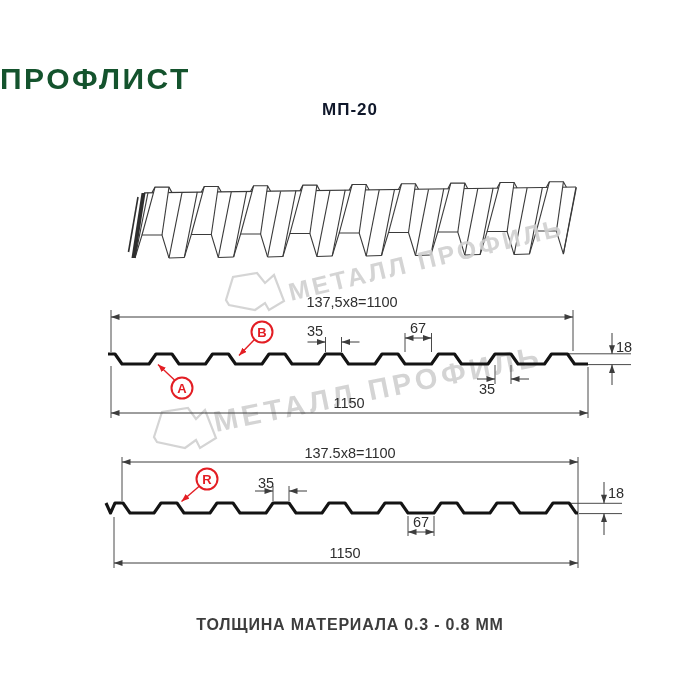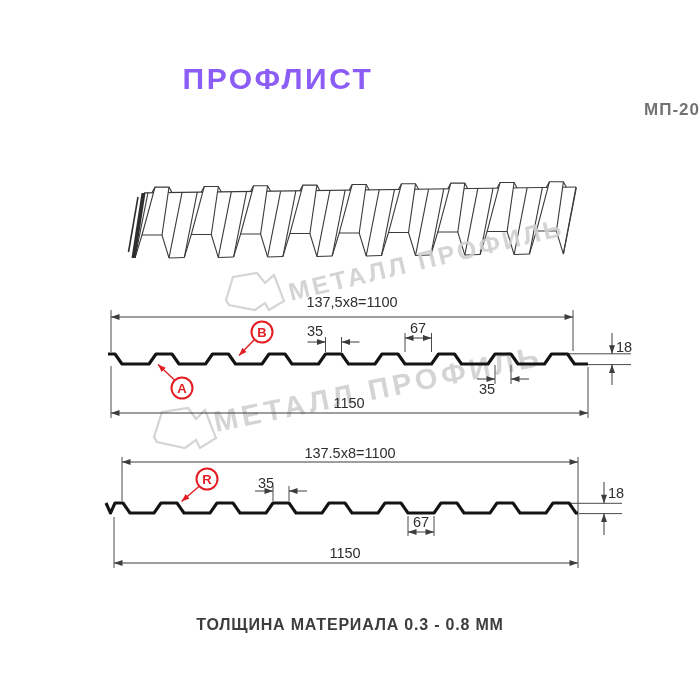--- a/index.html
+++ b/index.html
@@ -1,21 +1,21 @@
 <!DOCTYPE html>
 <html><head>
 <meta charset="utf-8">
 <style>
   html,body{margin:0;padding:0;background:#ffffff;}
   .stage{position:relative;width:700px;height:700px;background:#fff;overflow:hidden;
          font-family:"Liberation Sans",sans-serif;}
-  .title{position:absolute;top:62px;left:0;width:556px;text-align:center;
-         font-size:30px;font-weight:800;letter-spacing:2.5px;color:#8b5cf6;}
-  .subtitle{position:absolute;top:100px;left:0;width:700px;text-align:right;
-         font-size:17px;font-weight:700;letter-spacing:1px;color:#737373;}
+  .title{position:absolute;top:62px;left:0;width:556px;text-align:left;
+         font-size:30px;font-weight:800;letter-spacing:2.5px;color:#14532d;}
+  .subtitle{position:absolute;top:100px;left:0;width:700px;text-align:center;
+         font-size:17px;font-weight:700;letter-spacing:1px;color:#0f172a;}
   .footer{position:absolute;top:616px;left:0;width:700px;text-align:center;
          font-size:16px;font-weight:700;letter-spacing:0.8px;color:#3d3d3d;}
   svg{position:absolute;top:0;left:0;}
   svg text{font-family:"Liberation Sans",sans-serif;}
   .dimtxt{font-size:14.5px;fill:#2e2e2e;}
   .redtxt{font-size:13px;font-weight:700;fill:#e31e24;}
   .wmtxt{font-weight:700;fill:#d0d0d0;}
 </style>
 </head>
 <body>

